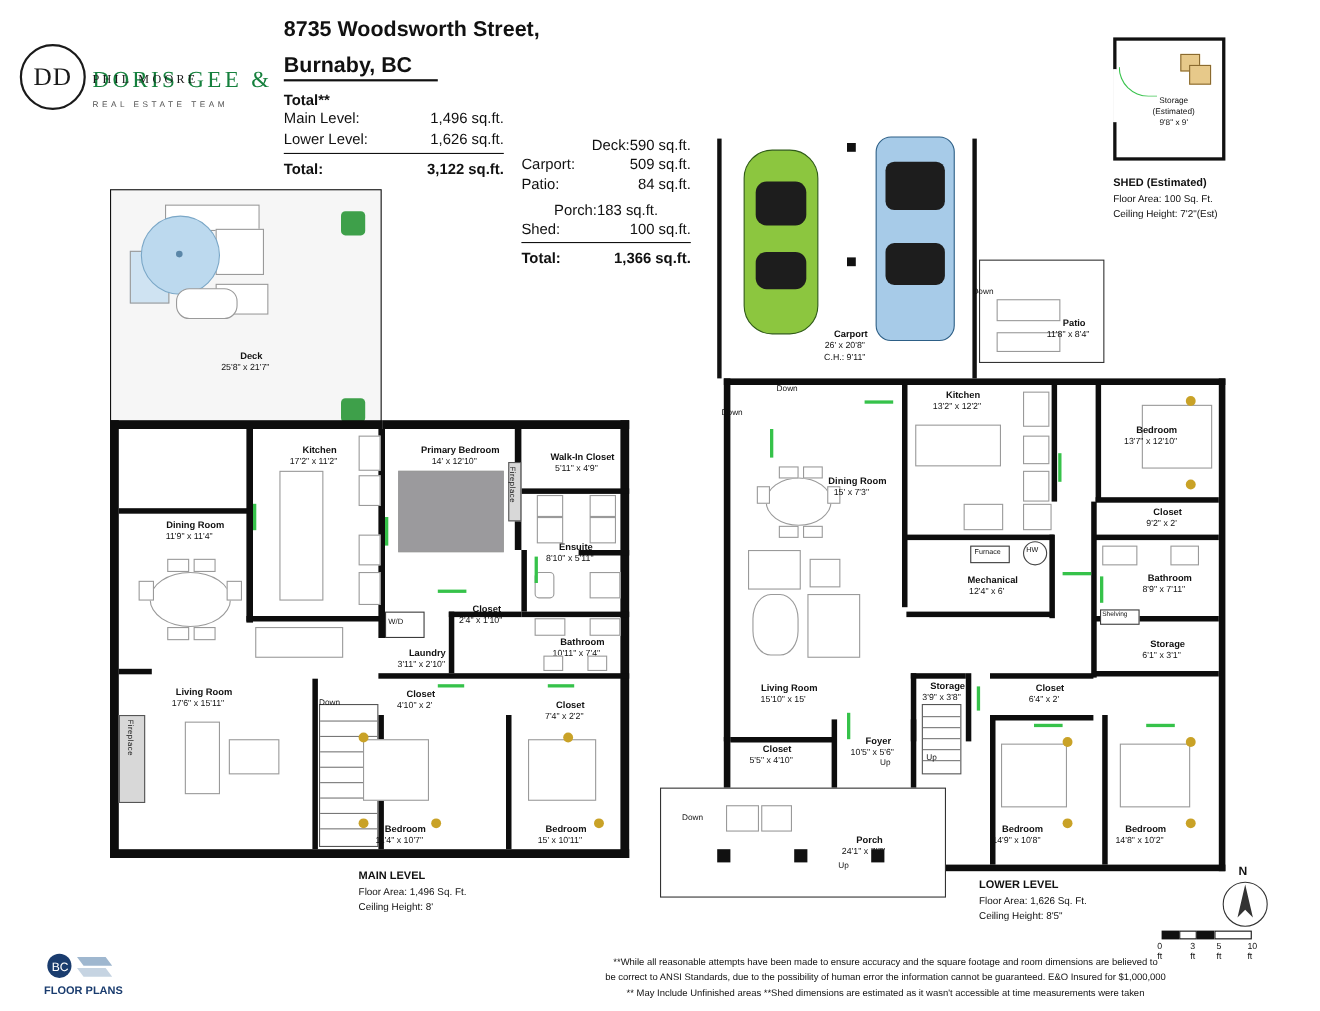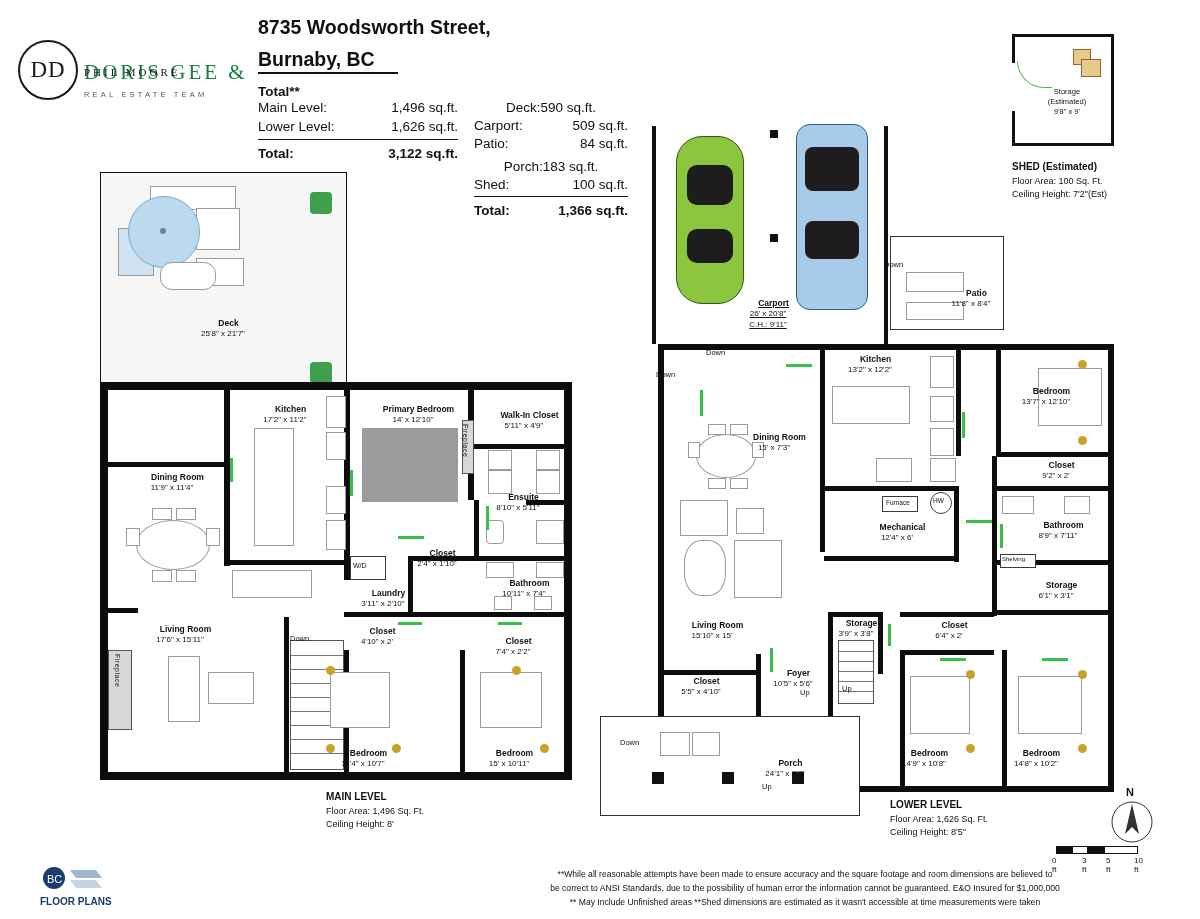--- a/index.html
+++ b/index.html
@@ -68,21 +68,21 @@
     <span class="sumval">1,626 sq.ft.</span>
   </div>
   <div style="border-top:1.5px solid #111;margin-top:5px;"></div>
   <div style="display:flex;justify-content:space-between;margin-top:6px;">
     <span class="sumlabel sumbold">Total:</span>
     <span class="sumval sumbold">3,122 sq.ft.</span>
   </div>
 </div>
 
 <div class="abs" style="left:474px;top:100px;width:154px;">
-  <div style="display:flex;justify-content:center;">
+  <div style="display:flex;justify-content:flex-end;margin-top:24px;">
     <span class="sumlabel">Deck:</span>
     <span class="sumval">590 sq.ft.</span>
   </div>
   <div style="display:flex;justify-content:space-between;margin-top:3px;">
     <span class="sumlabel">Carport:</span>
     <span class="sumval">509 sq.ft.</span>
   </div>
   <div style="display:flex;justify-content:space-between;margin-top:3px;">
     <span class="sumlabel">Patio:</span>
     <span class="sumval">84 sq.ft.</span>
@@ -278,21 +278,21 @@
   <div class="abs" style="left:770px;top:234px;width:8px;height:8px;background:#111;"></div>
 
   <div class="abs" style="left:676px;top:136px;width:66px;height:166px;background:#8cc63f;border:1.5px solid #2f5b17;border-radius:26px;">
     <div class="abs" style="left:10px;top:28px;width:46px;height:40px;background:#1d1d1d;border-radius:10px;"></div>
     <div class="abs" style="left:10px;top:92px;width:46px;height:34px;background:#1d1d1d;border-radius:10px;"></div>
   </div>
   <div class="abs" style="left:796px;top:124px;width:70px;height:184px;background:#a7cbe8;border:1.5px solid #2d5f86;border-radius:14px;">
     <div class="abs" style="left:8px;top:22px;width:54px;height:44px;background:#1d1d1d;border-radius:8px;"></div>
     <div class="abs" style="left:8px;top:96px;width:54px;height:38px;background:#1d1d1d;border-radius:8px;"></div>
   </div>
-  <div class="rm" style="left:722px;top:298px;width:92px;text-decoration:underline;">
+  <div class="rm" style="left:722px;top:298px;width:92px;">
     <span class="rmname">Carport</span><br>
     <span class="dim">26' x 20'8"</span><br>
     <span class="dim">C.H.: 9'11"</span>
   </div>
 
   <div class="abs" style="left:890px;top:236px;width:112px;height:92px;border:1.5px solid #333;background:#fff;"></div>
   <div class="light" style="left:906px;top:272px;width:56px;height:18px;"></div>
   <div class="light" style="left:906px;top:302px;width:56px;height:16px;"></div>
   <div class="rm" style="left:940px;top:288px;width:62px;">
     <span class="rmname">Patio</span><br><span class="dim">11'8" x 8'4"</span>

